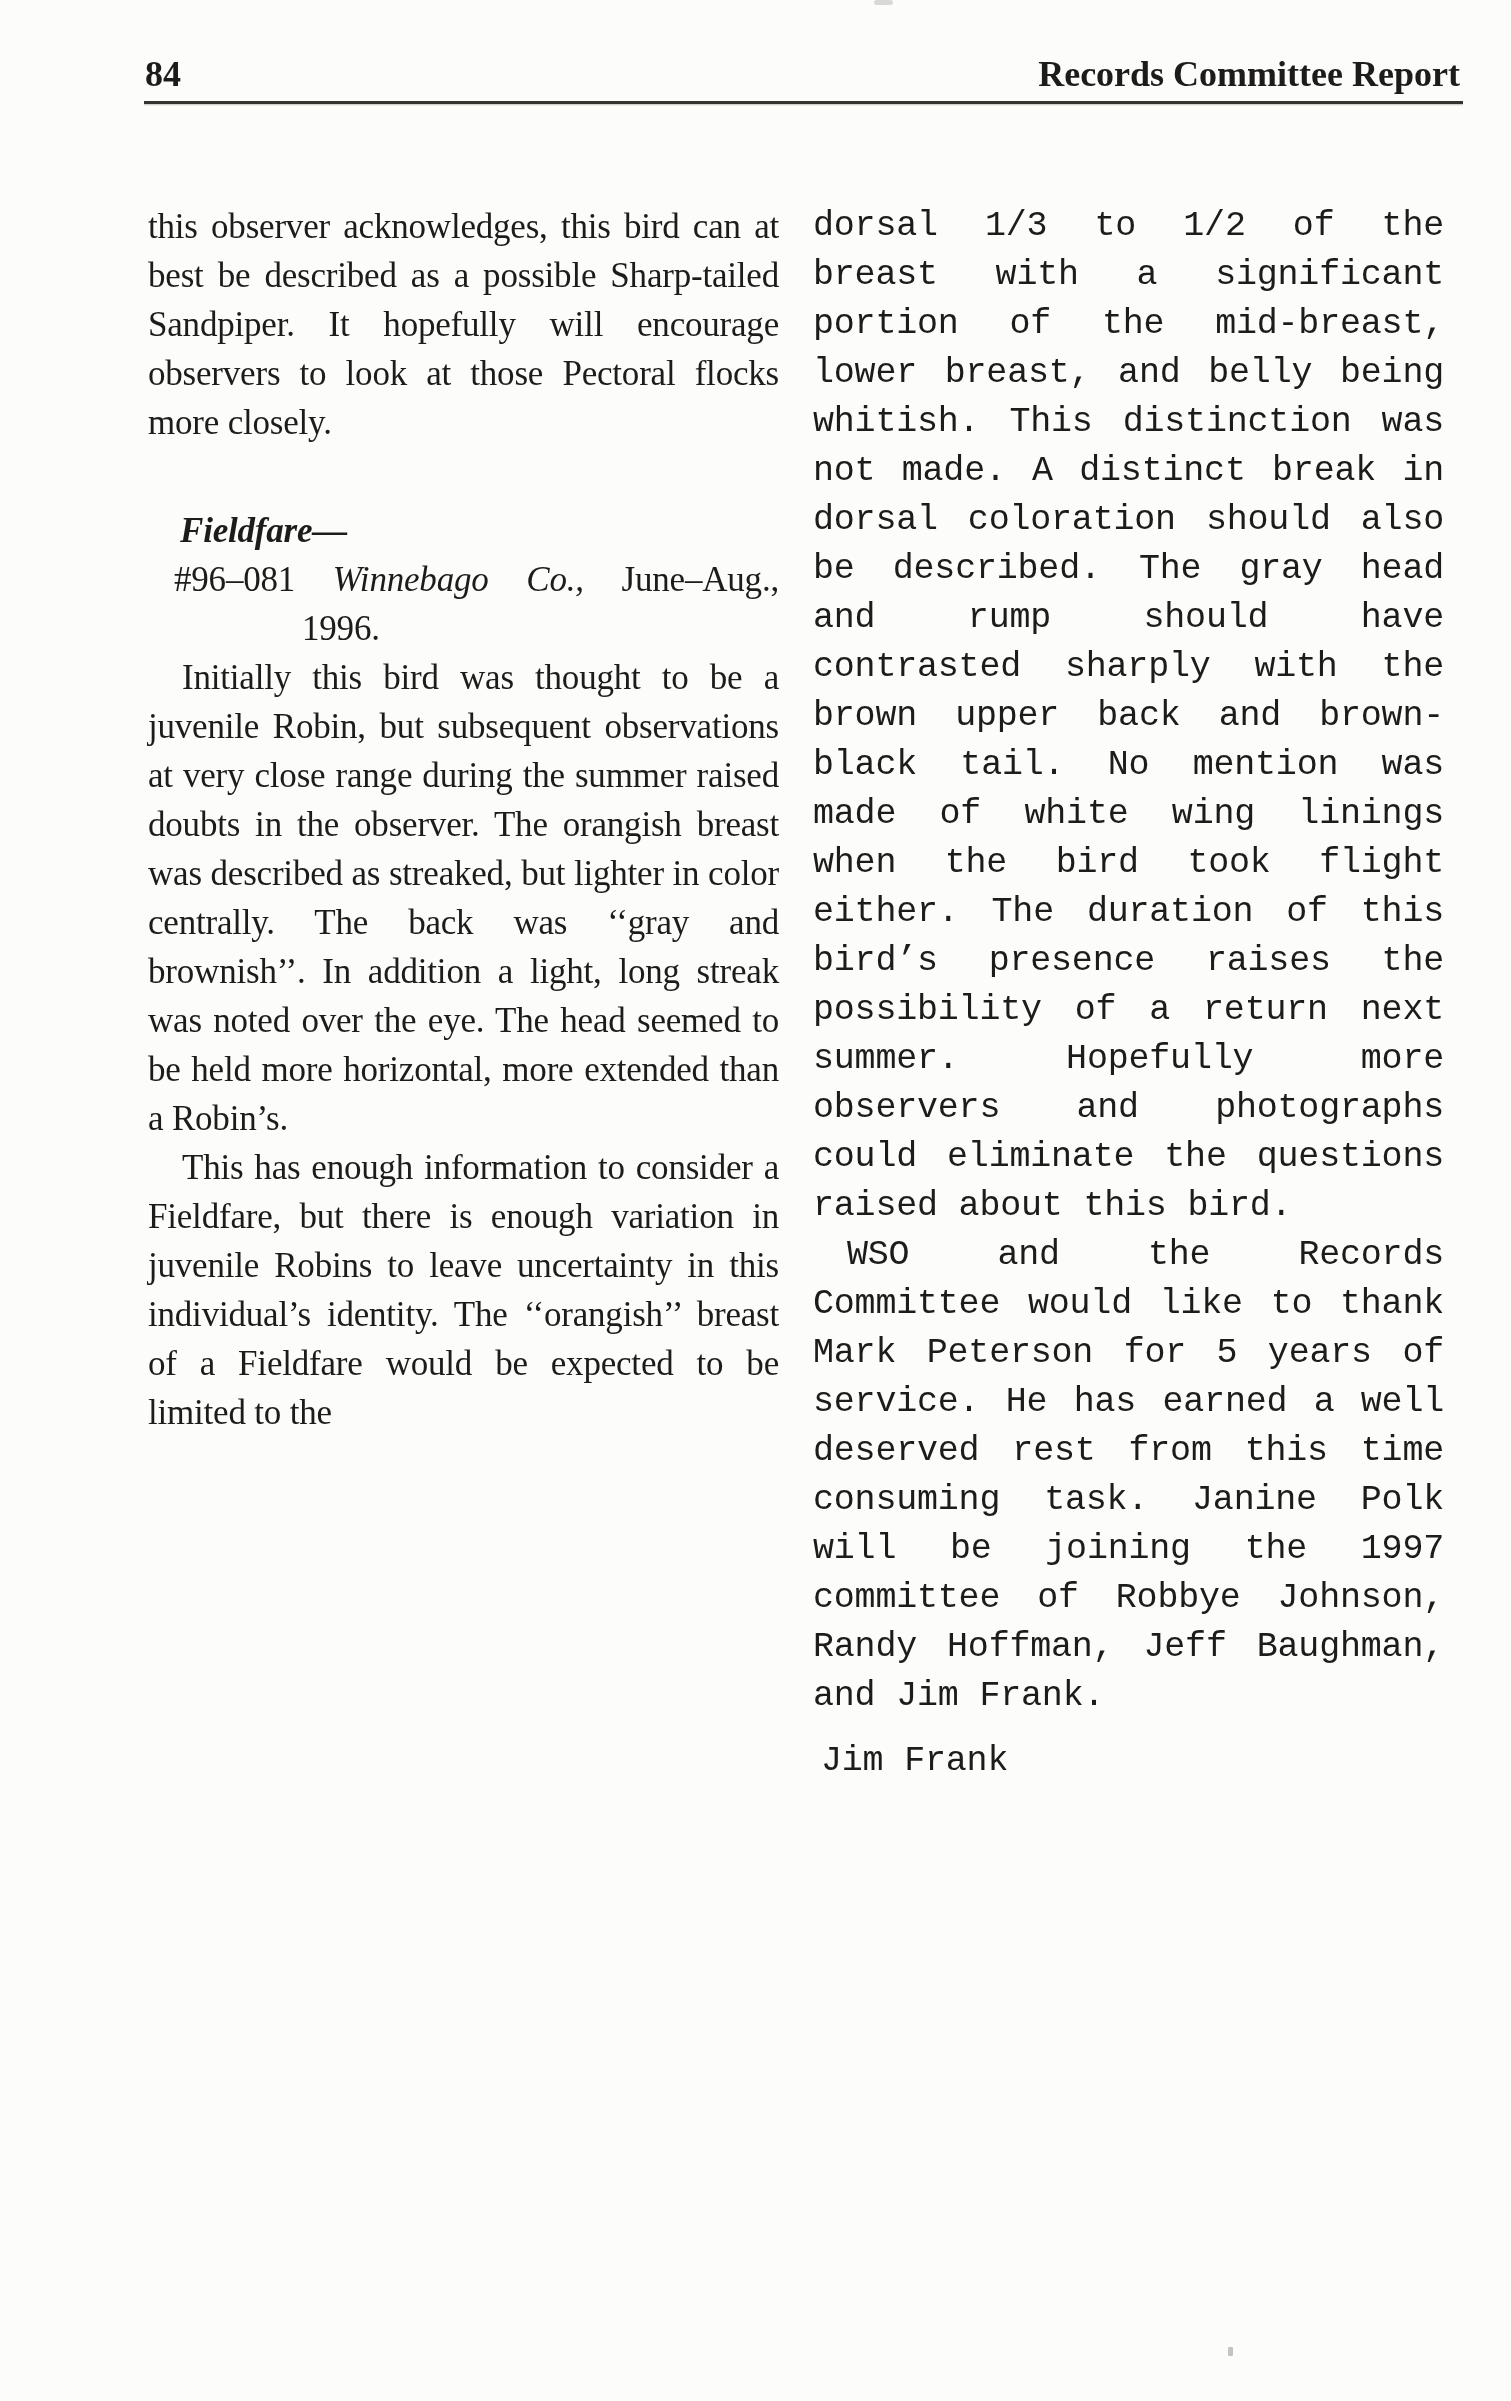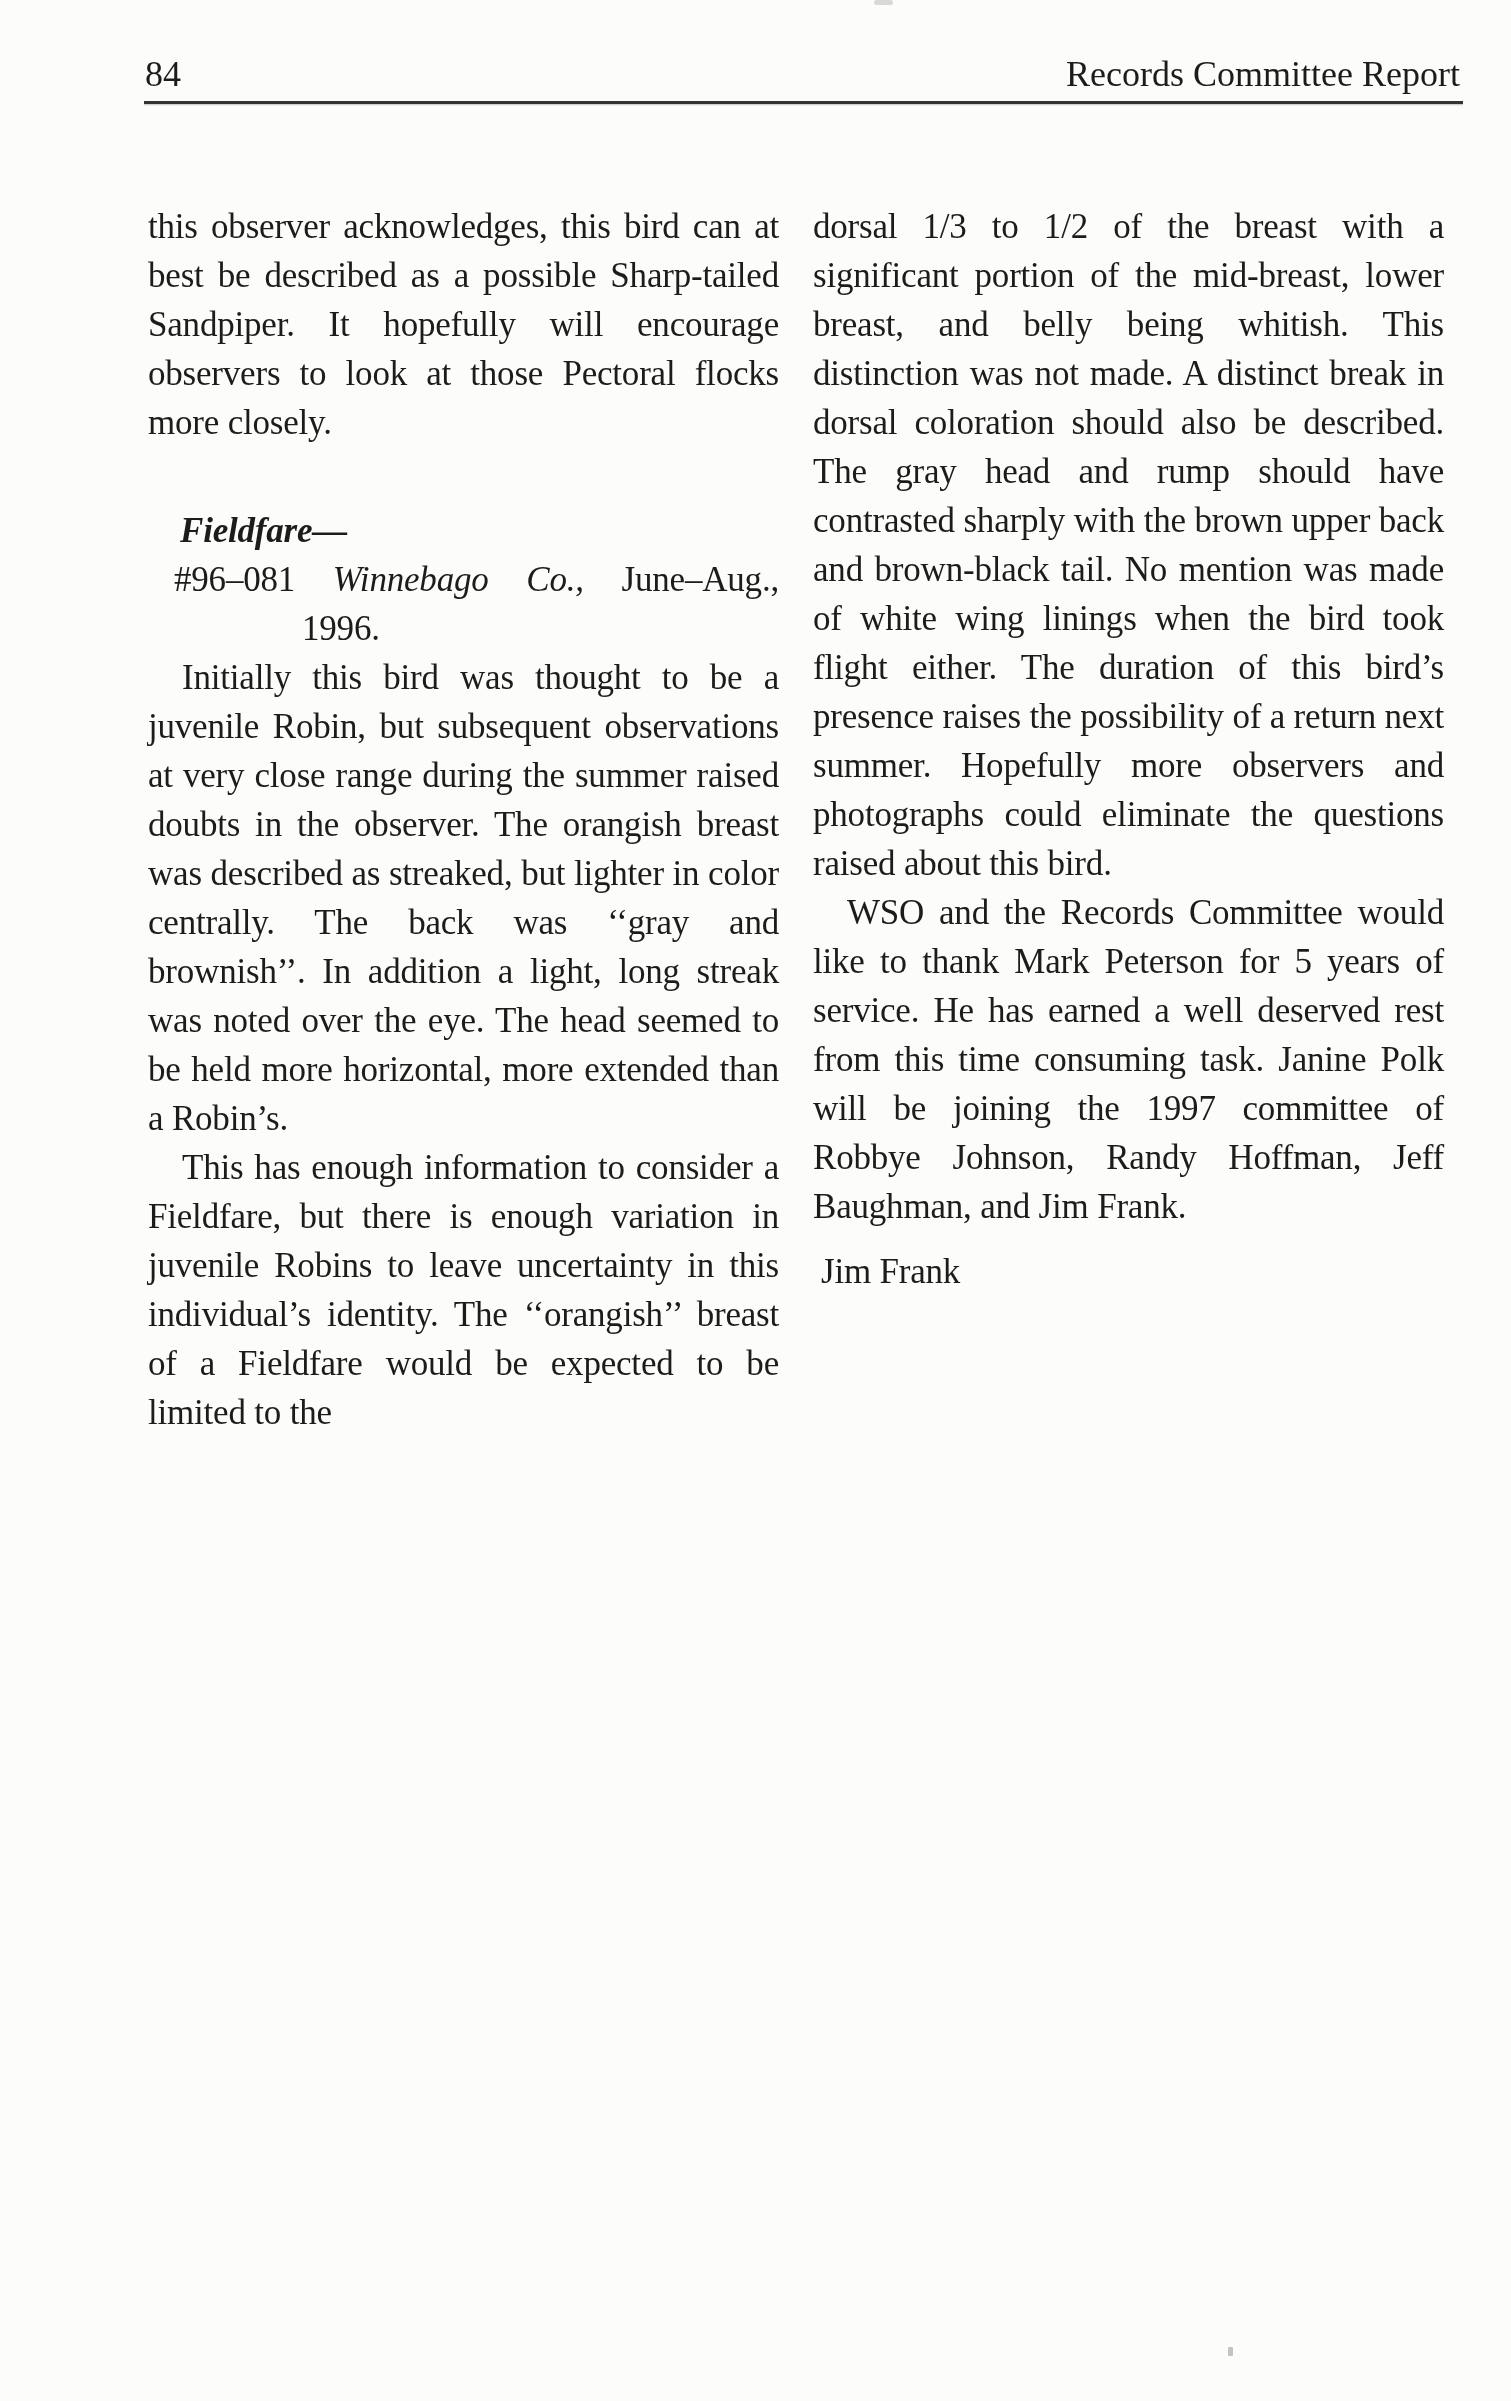--- a/index.html
+++ b/index.html
@@ -17,21 +17,21 @@
     overflow: hidden;
   }
   .header {
     position: absolute;
     left: 145px;
     top: 55px;
     width: 1315px;
     display: flex;
     justify-content: space-between;
     align-items: baseline;
-    font-weight: normal;
+    font-weight: bold;
     font-size: 36px;
     line-height: 1.1;
   }
   .rule {
     position: absolute;
     left: 144px;
     top: 101px;
     width: 1319px;
     height: 2.7px;
     background: #34332f;
@@ -43,21 +43,21 @@
     top: 202px;
     width: 1303px;
     display: flex;
     gap: 34px;
     font-size: 35px;
     line-height: 49px;
     text-align: justify;
     letter-spacing: -0.2px;
   }
   .col-left  { width: 631px; }
-  .col-right { width: 631px; }
+  .col-right { width: 631px; font-family: Liberation Mono, monospace; }
   p.para {
     margin: 0;
     text-indent: 34px;
   }
   p.noindent { text-indent: 0; }
   .cite { margin-top: 59px; }
   .cite-title {
     font-weight: bold;
     font-style: italic;
     padding-left: 32px;

